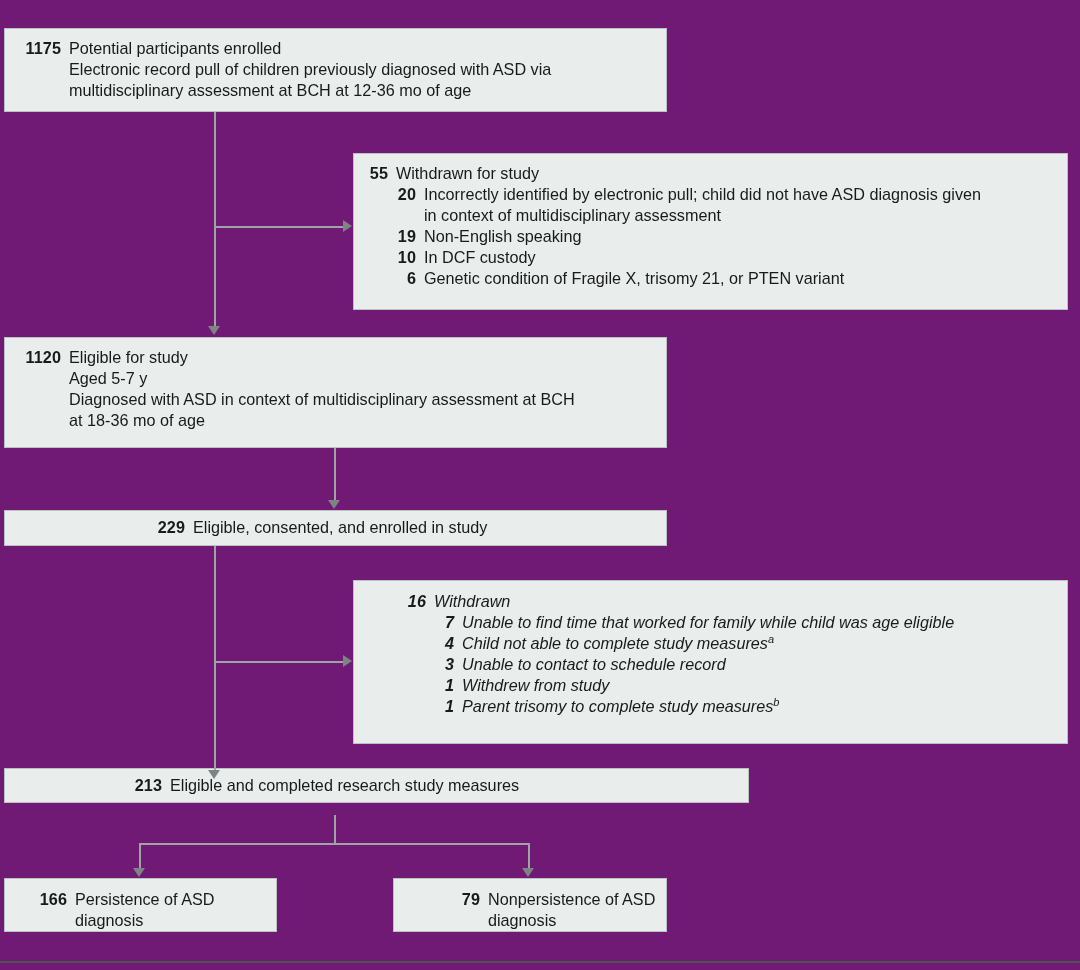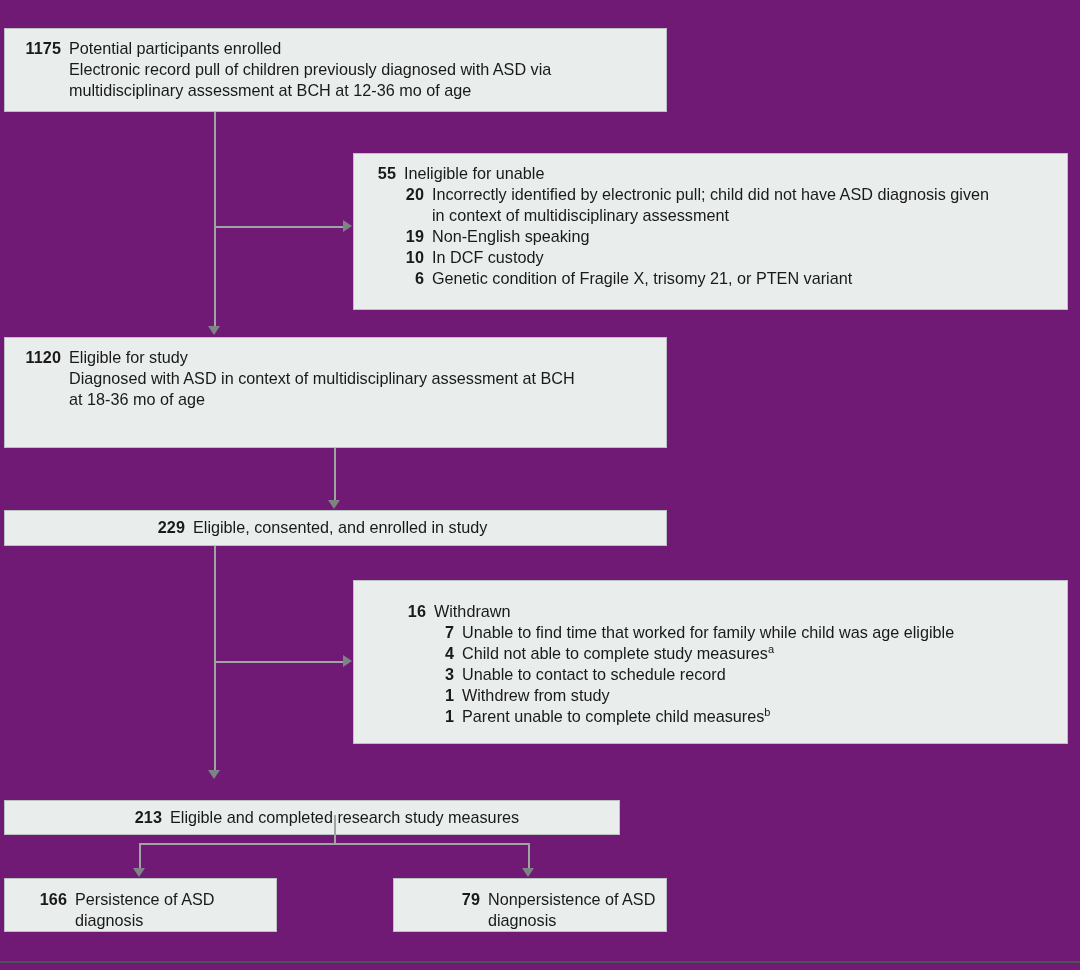--- a/index.html
+++ b/index.html
@@ -102,24 +102,24 @@
         <span class="txt">Electronic record pull of children previously diagnosed with ASD via</span>
       </div>
       <div class="line">
         <span class="num w4"></span>
         <span class="txt">multidisciplinary assessment at BCH at 12-36 mo of age</span>
       </div>
     </div>
   </div>
 
   <div class="box" style="left:353px; top:153px; width:715px; height:157px;">
-    <div class="box-inner" style="padding-left:8px;">
+    <div class="box-inner" style="padding-left:0;">
       <div class="line">
         <span class="num w3">55</span>
-        <span class="txt">Ineligible for unable</span>
+        <span class="txt">Withdrawn for study</span>
       </div>
 
       <div class="indent-1">
         <div class="line">
           <span class="num w3">20</span>
           <span class="txt">Incorrectly identified by electronic pull; child did not have ASD diagnosis given</span>
         </div>
         <div class="line">
           <span class="num w3"></span>
           <span class="txt">in context of multidisciplinary assessment</span>
@@ -141,40 +141,44 @@
   </div>
 
   <div class="box" style="left:4px; top:337px; width:663px; height:111px;">
     <div class="box-inner">
       <div class="line">
         <span class="num w4">1120</span>
         <span class="txt">Eligible for study</span>
       </div>
       <div class="line">
         <span class="num w4"></span>
+        <span class="txt">Aged 5-7 y</span>
+      </div>
+      <div class="line">
+        <span class="num w4"></span>
         <span class="txt">Diagnosed with ASD in context of multidisciplinary assessment at BCH</span>
       </div>
       <div class="line">
         <span class="num w4"></span>
         <span class="txt">at 18-36 mo of age</span>
       </div>
     </div>
   </div>
 
   <div class="box" style="left:4px; top:510px; width:663px; height:36px;">
     <div class="box-inner" style="padding:6px 10px 6px 146px;">
       <div class="line">
         <span class="num w3">229</span>
         <span class="txt">Eligible, consented, and enrolled in study</span>
       </div>
     </div>
   </div>
 
   <div class="box" style="left:353px; top:580px; width:715px; height:164px;">
-    <div class="box-inner" style="padding:20px 10px 10px 48px;">
+    <div class="box-inner" style="padding:10px 10px 10px 48px;font-style:italic;">
       <div class="line">
         <span class="num w2">16</span>
         <span class="txt">Withdrawn</span>
       </div>
       <div class="indent-1">
         <div class="line">
           <span class="num w2">7</span>
           <span class="txt"><span>Unable to find time that worked for family while child was age eligible</span><sup></sup></span>
         </div>
         <div class="line">
@@ -184,27 +188,27 @@
         <div class="line">
           <span class="num w2">3</span>
           <span class="txt"><span>Unable to contact to schedule record</span><sup></sup></span>
         </div>
         <div class="line">
           <span class="num w2">1</span>
           <span class="txt"><span>Withdrew from study</span><sup></sup></span>
         </div>
         <div class="line">
           <span class="num w2">1</span>
-          <span class="txt"><span>Parent unable to complete child measures</span><sup>b</sup></span>
-        </div>
-      </div>
-    </div>
-  </div>
-
-  <div class="box" style="left:4px; top:800px; width:616px; height:35px;">
+          <span class="txt"><span>Parent trisomy to complete study measures</span><sup>b</sup></span>
+        </div>
+      </div>
+    </div>
+  </div>
+
+  <div class="box" style="left:4px; top:768px; width:745px; height:35px;">
     <div class="box-inner" style="padding:6px 10px 6px 123px;">
       <div class="line">
         <span class="num w3">213</span>
         <span class="txt">Eligible and completed research study measures</span>
       </div>
     </div>
   </div>
 
   <div class="box" style="left:4px; top:878px; width:273px; height:54px;">
     <div class="box-inner" style="padding:10px 8px 10px 28px;">

